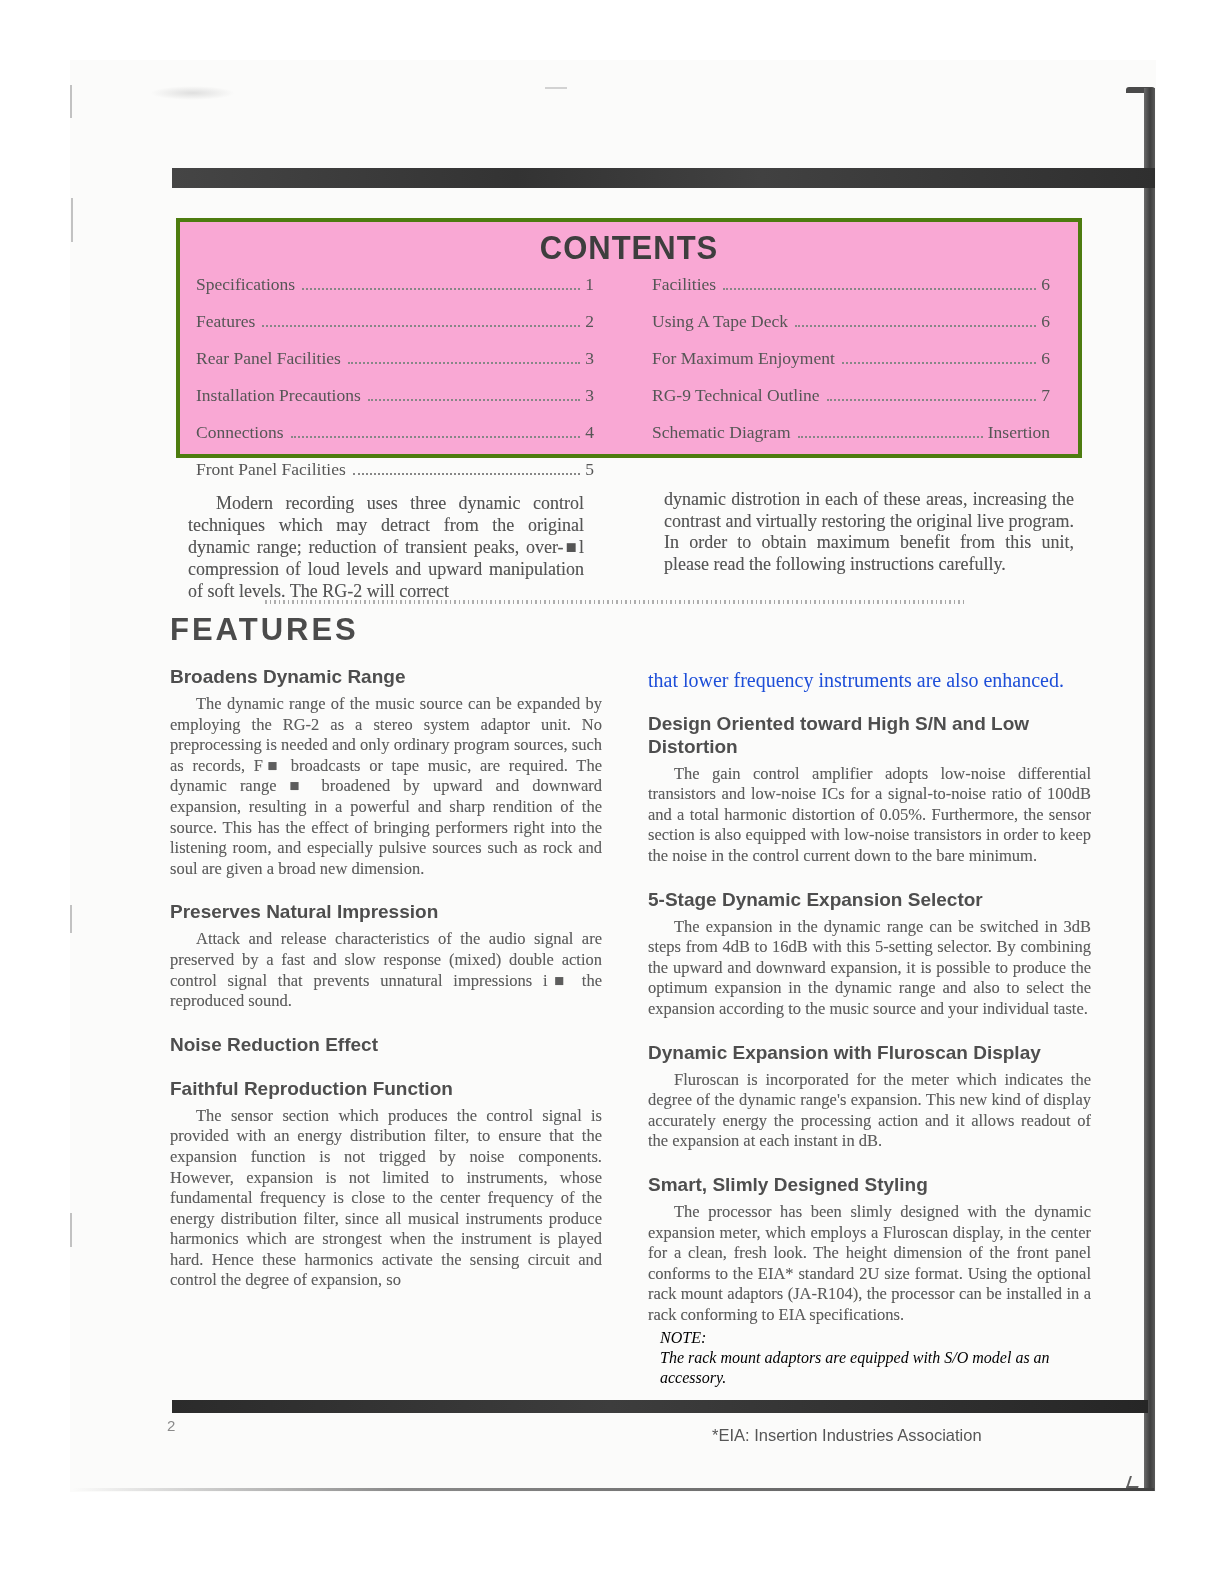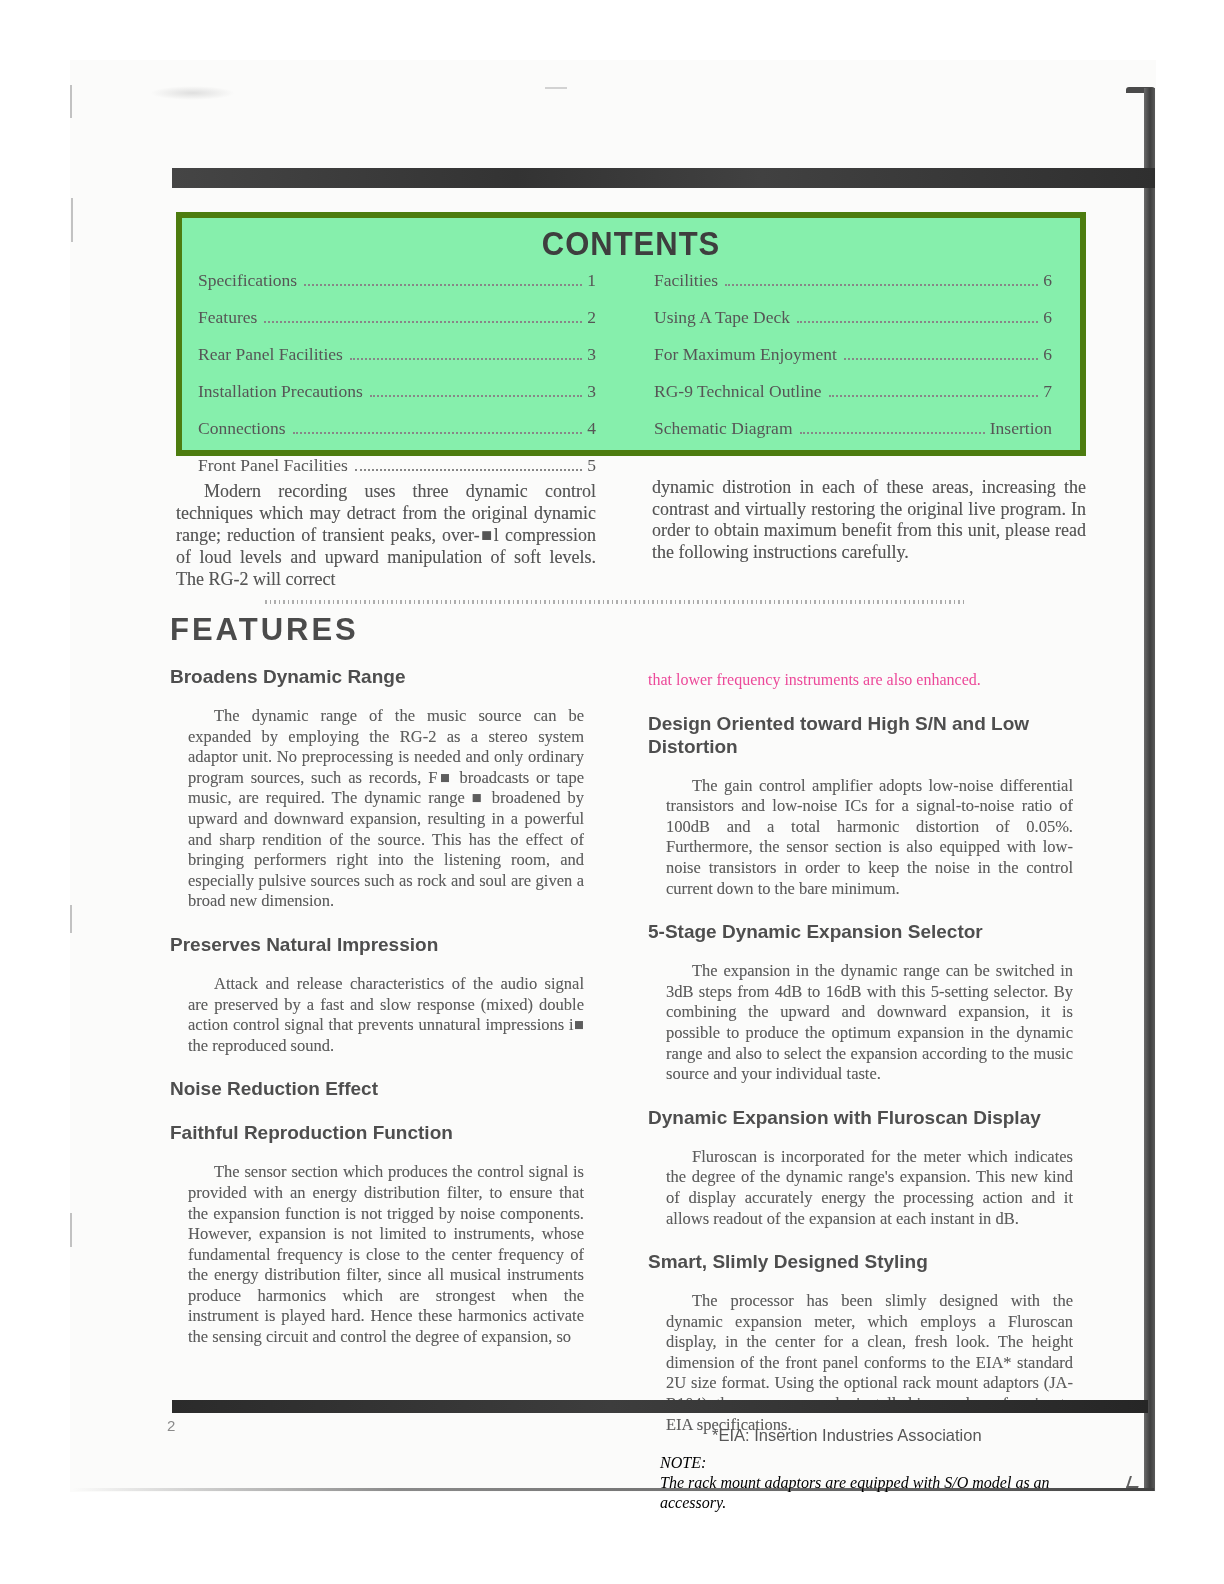--- a/index.html
+++ b/index.html
@@ -21,58 +21,58 @@
   .scan-smudge{position:absolute;left:150px;top:86px;width:85px;height:14px;
         background:radial-gradient(ellipse at center,rgba(200,200,200,.55),rgba(255,255,255,0) 70%);}
 
   
   .rule-top{position:absolute;left:172px;top:168px;width:983px;height:20px;
         background:linear-gradient(90deg,#454545,#333 35%,#414141 60%,#2f2f2f);}
   .rule-bottom{position:absolute;left:172px;top:1400px;width:976px;height:13px;
         background:linear-gradient(90deg,#2b2b2b,#3d3d3d 45%,#262626);}
 
   
-  .contents-box{position:absolute;left:176px;top:212px;width:898px;height:232px;
-        border:6px solid #4d7c0f;background:#86efac;}
+  .contents-box{position:absolute;left:176px;top:218px;width:898px;height:232px;
+        border:4px solid #4d7c0f;background:#f9a8d4;}
   .contents-title{margin:8px 0 6px 0;text-align:center;
         font-family:"Liberation Sans", sans-serif;font-weight:bold;font-size:31px;
         letter-spacing:1px;color:#3e3e3e;transform:scaleY(1.05);}
   .toc-cols{display:flex;padding:2px 28px 0 16px;}
   .toc-col{flex:1;text-align:center;}
   .toc-col.first{margin-right:58px;}
   .toc-row{display:flex;align-items:baseline;height:37px;
         font-size:17.5px;color:#565656;}
   .toc-leader{flex:1;border-bottom:2px dotted #878787;margin:0 5px 4px 7px;height:11px;}
   .toc-page{color:#565656;}
 
   
   .intro-left{position:absolute;left:172px;top:476px;width:428px;}
   .intro-right{position:absolute;left:648px;top:473px;width:442px;}
-  .intro-p{margin:4px;font-size:18px;line-height:21.5px;text-align:justify;color:#555;
+  .intro-p{margin:16px;font-size:18px;line-height:21.5px;text-align:justify;color:#555;
         text-shadow:0 0 .5px rgba(100,100,100,.45);}
   .intro-left .intro-p{text-indent:28px;line-height:22px;}
 
   .divider-noise{position:absolute;left:265px;top:600px;width:700px;height:4px;
         background:repeating-linear-gradient(90deg,#9b9b9b 0 2px,transparent 2px 5px,#8f8f8f 5px 6px,transparent 6px 9px);
         opacity:.8;}
 
   .features-title{position:absolute;left:170px;top:612px;margin:0;
         font-family:"Liberation Sans", sans-serif;font-weight:bold;font-size:31px;
         letter-spacing:3px;color:#4b4b4b;transform:scaleY(1.03);}
 
   
   .col{position:absolute;top:663px;}
   .col-left{left:170px;width:432px;}
   .col-right{left:648px;width:443px;}
   .sec-h{margin:21px 0 6px 0;font-family:"Liberation Sans", sans-serif;font-weight:bold;
         font-size:19px;line-height:23px;color:#4e4e4e;}
   .col .section:first-child .sec-h{margin-top:2px;}
-  .sec-p{margin:18px;font-size:16.5px;line-height:20.6px;text-align:justify;
+  .sec-p{margin:0;font-size:16.5px;line-height:20.6px;text-align:justify;
         text-indent:26px;color:#5d5d5d;text-shadow:0 0 .5px rgba(100,100,100,.4);}
-  .cont-line{margin:7px 0 0 0;font-size:16px;line-height:20.6px;color:#ec4899;}
+  .cont-line{margin:7px 0 0 0;font-size:20px;line-height:20.6px;color:#1d4ed8;}
   .note-block{margin:3px 0 0 12px;font-style:italic;color:#000000;}
   .note-label{margin:0;font-size:16px;line-height:20px;}
   .note-text{margin:0;font-size:16px;line-height:20px;}
 
   
   .page-num{position:absolute;left:167px;top:1417px;font-family:"Liberation Sans", sans-serif;
         font-size:15px;color:#8a8a8a;}
   .eia-note{position:absolute;left:712px;top:1426px;font-family:"Liberation Sans", sans-serif;
         font-size:16.5px;color:#565656;}
 </style>

